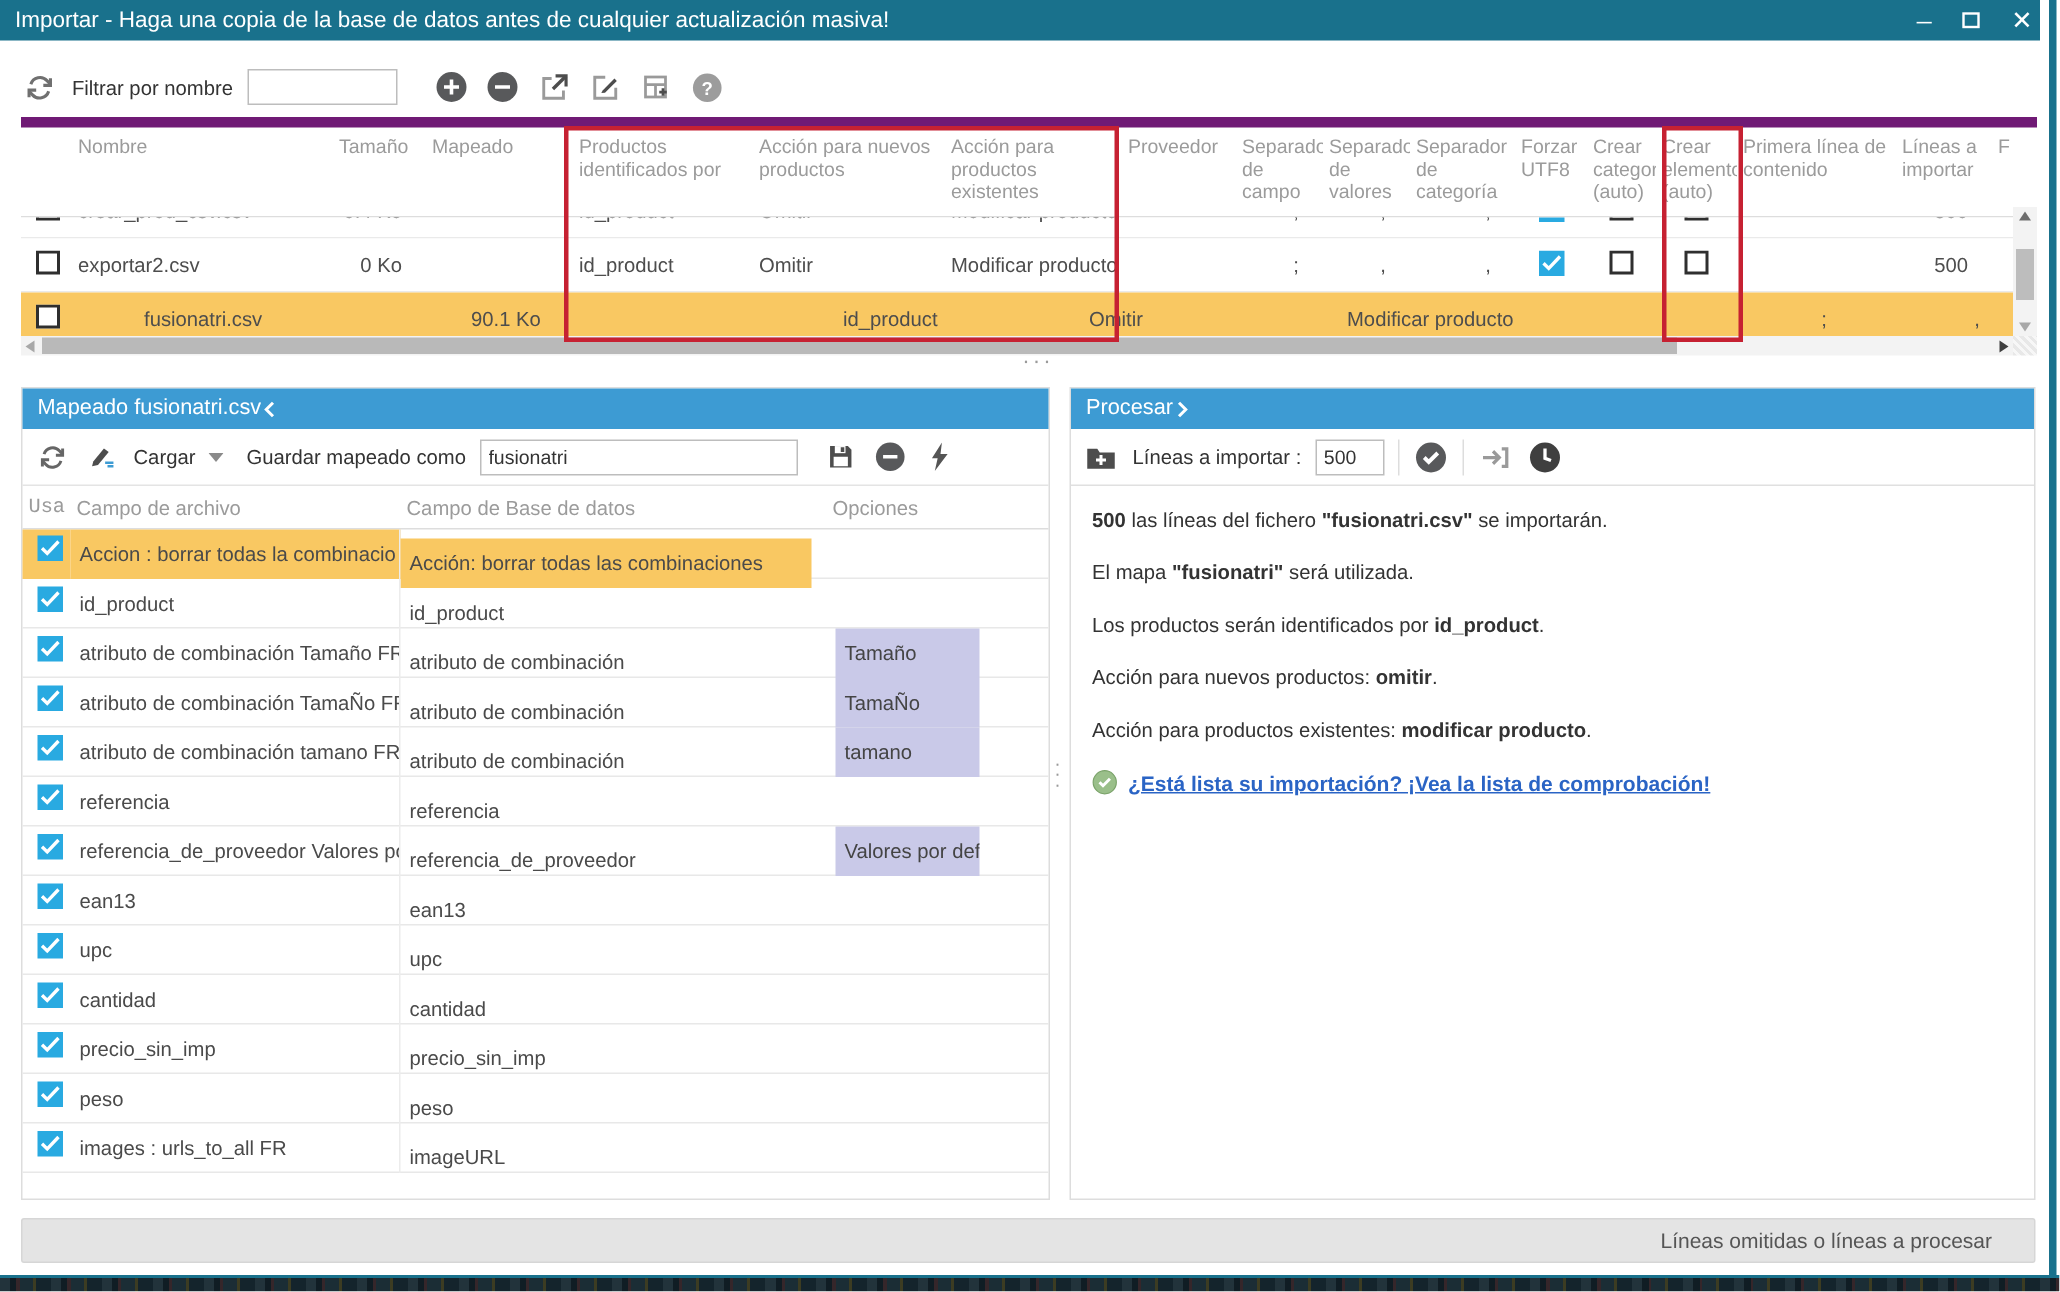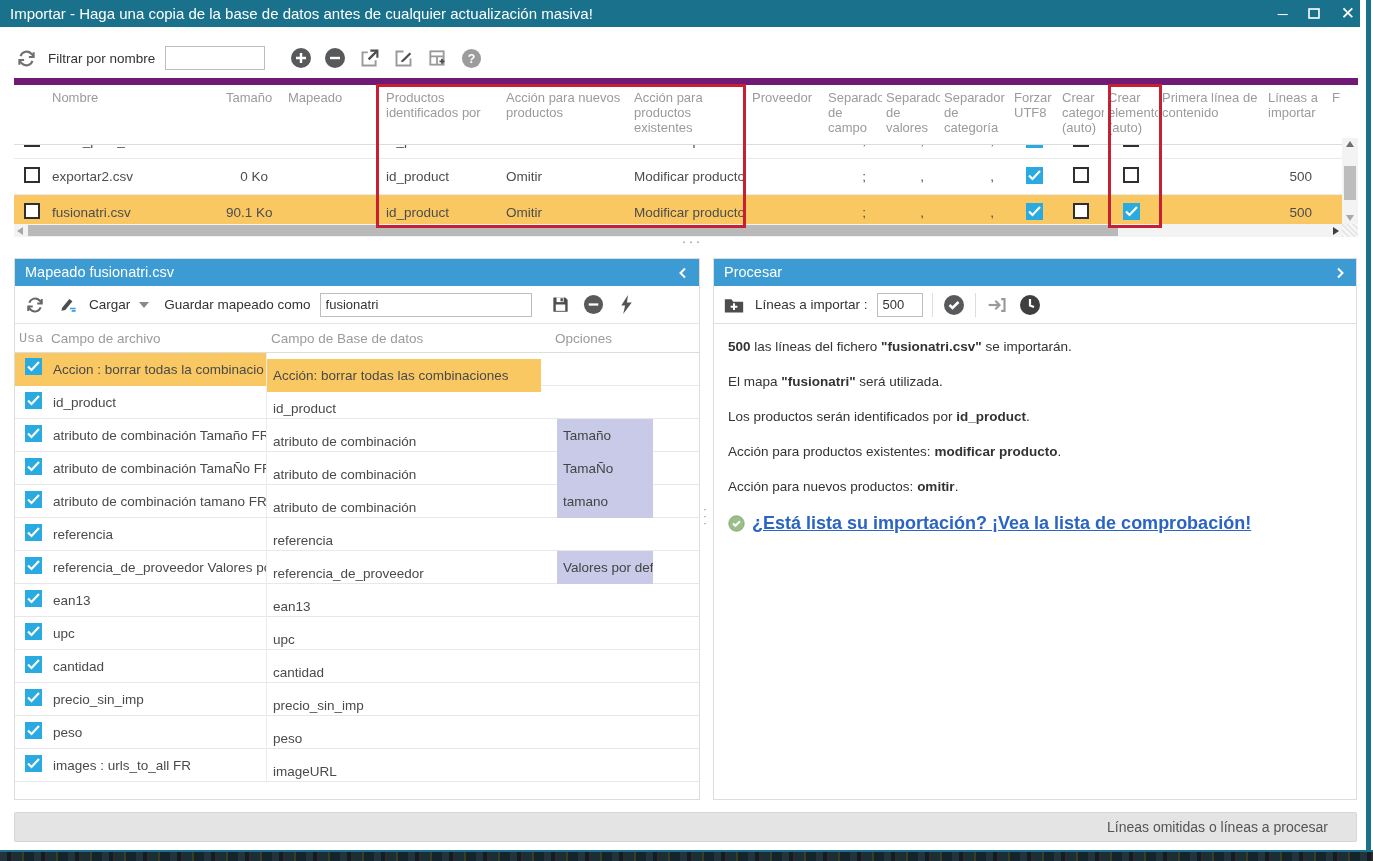--- a/index.html
+++ b/index.html
@@ -26,21 +26,21 @@
     font-family:"Liberation Sans",sans-serif; color:#333; background:#fff; }
   .icon-btn { display:inline-flex; align-items:center; justify-content:center; width:24px; height:24px; cursor:pointer; }
   .gap-l { margin-left:14px; }
 
   
   #files-table { left:14px; top:78px; width:1344px; height:158px; border-top:7px solid #701a75; border-bottom:1px solid #e0e0e0; }
   #files-header { display:flex; height:60px; border-bottom:1px solid #ddd; }
   .fhead { font-size:13px; color:#9b9b9b; padding:5px 4px 0 4px; line-height:15px; overflow:hidden; flex:none; }
   #files-body { height:86px; overflow:hidden; }
   .frow { display:flex; height:36px; align-items:center; border-bottom:1px solid #eaeaea; background:#fff; }
-  .frow.hl { background:#f9c862; }
+  .frow.hl { background:#f9c862;gap:44px; }
   .fcell { font-size:13.5px; color:#4d4d4d; padding:0 4px; white-space:nowrap; overflow:hidden; flex:none; }
   .fcell.r { text-align:right; padding-right:16px; }
   .cb { width:16px; height:16px; border:2px solid #2f2f2f; background:#fff; display:inline-block; }
   .cb.checked { border:0; background:#29aae1; position:relative; width:17px; height:17px; }
   .cb.checked svg { position:absolute; left:2px; top:3px; }
 
   
   #files-hscroll { left:14px; top:224px; width:1328px; height:13px; background:#f3f3f3; }
   #files-hscroll .thumb { position:absolute; left:14px; top:1px; width:1090px; height:11px; background:#b9b9b9; }
   .sb-arrow { position:absolute; width:0; height:0; }
@@ -58,42 +58,42 @@
   #h-splitter { left:672px; top:236px; width:40px; height:14px; color:#9a9a9a; font-size:15px;
     letter-spacing:2px; text-align:center; line-height:10px; cursor:row-resize; }
   #v-splitter { left:699px; top:505px; width:12px; height:40px; color:#9a9a9a; font-size:13px;
     line-height:7px; text-align:center; cursor:col-resize; }
 
   
   .panel { border:1px solid #ddd; background:#fff; }
   #map-panel { left:14px; top:258px; width:686px; height:542px; }
   #proc-panel { left:713px; top:258px; width:644px; height:542px; }
   .panel-header { height:27px; background:#3d9bd3; color:#fff; font-size:14.5px; line-height:27px;
-    padding:0 10px; display:flex; justify-content:space-between; align-items:center; }
+    padding:0 10px; display:flex; justify-content:flex-start; align-items:center; }
   .panel-toolbar { height:37px; display:flex; align-items:center; gap:9px; padding:0 8px; }
 
   
   #map-cols { display:flex; height:30px; border-top:1px solid #e4e4e4; border-bottom:1px solid #ddd; align-items:center; }
   .mhead { font-size:13.5px; color:#9b9b9b; padding:0 4px; flex:none; }
   .mrow { display:flex; height:33px; align-items:center; border-bottom:1px solid #e8e8e8; }
   .mrow .usa { width:32px; flex:none; text-align:center; padding-left:4px; }
   .mcell { font-size:13.5px; color:#4a4a4a; white-space:nowrap; overflow:hidden; flex:none; padding:0 6px;
     height:33px; line-height:33px; }
   .mcell.file { width:220px; border-right:1px solid #ececec; }
   .mcell.db { width:274px;margin-top:12px; }
   .mcell.opt { width:96px; margin-left:16px; }
   .mcell.opt.filled { background:#c9c9e8; color:#444; }
   .mrow.hl .file, .mrow.hl .db { background:#f9c862; }
   .mrow.hl .usa { background:#f9c862; height:33px; line-height:33px; }
 
   
   #proc-text { border-top:1px solid #e0e0e0; padding:14px 14px; }
   #proc-text p { font-size:13.5px; color:#333; margin-bottom:17px; line-height:18px; }
   #proc-link-row { display:flex; align-items:center; gap:7px; margin-top:2px; }
-  #proc-link { font-size:18px; font-weight:bold; color:#2a64c5; text-decoration:underline; cursor:pointer; }
+  #proc-link { font-size:14px; font-weight:bold; color:#2a64c5; text-decoration:underline; cursor:pointer; }
   .vsep { width:1px; height:24px; background:#ddd; }
 
   
   #footer-bar { left:14px; top:812px; width:1343px; height:30px; background:#e4e4e4;
     border:1px solid #d6d6d6; border-radius:2px; font-size:14px; color:#555;
     text-align:right; line-height:28px; padding-right:28px; }
 
   svg { display:block; }
 </style>
 </head>
@@ -474,22 +474,22 @@
             <circle cx="11" cy="11" r="10" fill="#3f3f3f"></circle>
             <path d="M11 5v6.5L15 13" stroke="#fff" stroke-width="2.2" fill="none"></path>
           </svg>
       </span>
     </div>
     <div id="proc-text">
       <div id="proc-paras">
           <p><b>500</b><span> las líneas del fichero </span><b>"fusionatri.csv"</b><span> se importarán.</span></p>
           <p><span>El mapa </span><b>"fusionatri"</b><span> será utilizada.</span></p>
           <p><span>Los productos serán identificados por </span><b>id_product</b><span>.</span></p>
+          <p><span>Acción para nuevos productos: </span><b>omitir</b><span>.</span></p>
           <p><span>Acción para productos existentes: </span><b>modificar producto</b><span>.</span></p>
-          <p><span>Acción para nuevos productos: </span><b>omitir</b><span>.</span></p>
         </div>
       <div id="proc-link-row">
         <span>
           <svg width="17" height="17" viewBox="0 0 22 22">
               <circle cx="11" cy="11" r="10" fill="#9abf8a" stroke="#7ba36a"></circle>
               <path d="m6.5 11 3 3 6-6" stroke="#fff" stroke-width="2.6" fill="none"></path>
             </svg>
         </span>
         <span id="proc-link">¿Está lista su importación? ¡Vea la lista de comprobación!</span>
       </div>

